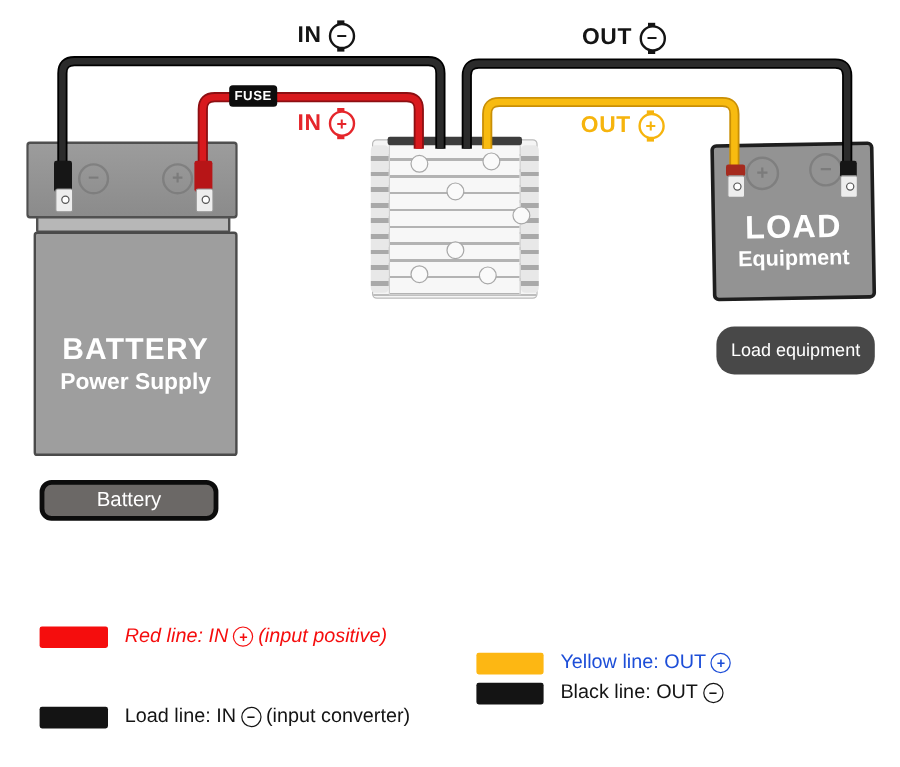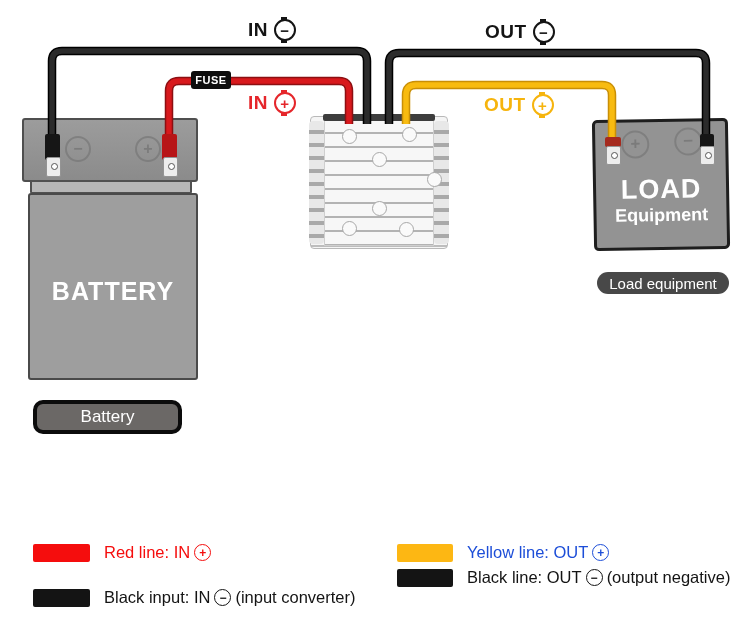--- a/index.html
+++ b/index.html
@@ -60,21 +60,21 @@
   .screw-circle::after{content:"";position:absolute;bottom:-4px;left:5px;width:6px;height:3px;background:currentColor;}
   .fuse{left:191px;top:71px;width:40px;height:18px;z-index:4;background:#0d0d0d;color:#fff;
     display:flex;align-items:center;justify-content:center;
     font-size:11px;font-weight:700;border-radius:3px;letter-spacing:.5px;}
   
   .tag{z-index:3;display:flex;align-items:center;justify-content:center;color:#fff;}
   .tag.battery{left:33px;top:400px;width:141px;height:26px;background:#6b6866;
     border:4px solid #0c0c0c;border-radius:10px;font-size:17px;}
   .tag.converter-tag{left:308px;top:268px;width:145px;height:30px;background:#4b4b4b;
     border-radius:15px;font-size:15px;}
-  .tag.load-tag{left:597px;top:272px;width:132px;height:22px;background:#484848;
+  .tag.load-tag{left:597px;top:272px;width:132px;height:40px;background:#484848;
     border-radius:15px;font-size:15px;}
   
   .legend-row{z-index:1;display:flex;align-items:center;font-size:16.5px;}
   .legend-row .swatch{width:57px;height:18px;border-radius:2px;}
   .legend-row .txt{margin-left:14px;display:flex;align-items:center;gap:4px;white-space:nowrap;}
   .sign-circle{display:inline-flex;align-items:center;justify-content:center;
     width:15px;height:15px;border-radius:50%;border:1.5px solid currentColor;
     font-size:12px;font-weight:700;line-height:1;}
   .c-red{color:#f50d0d;} .c-black{color:#141414;} .c-yellow{color:#1d4ed8;}
 </style>
@@ -83,20 +83,21 @@
 
 <div class="canvas">
 
   <div class="abs battery-cap">
     <div class="abs emboss" style="left:41px;top:16px;width:22px;height:22px;font-size:16px;">−</div>
     <div class="abs emboss" style="left:111px;top:16px;width:22px;height:22px;font-size:16px;">+</div>
   </div>
   <div class="abs battery-seam"></div>
   <div class="abs battery-body">
     <div class="l1">BATTERY</div>
+    <div class="l2">Power Supply</div>
   </div>
 
   <div class="abs converter">
     <div class="finL"></div>
     <div class="finR"></div>
     <div class="plate"></div>
     <div class="topstrip"></div>
     <div class="screw" style="left:31px;top:12px;"></div>
     <div class="screw" style="left:91px;top:10px;"></div>
     <div class="screw" style="left:61px;top:35px;"></div>
@@ -160,44 +161,44 @@
   </div>
   <div class="abs wire-label" style="left:484px;top:94px;color:#f6b40d;">
     <span>OUT</span>
     <span class="screw-circle">+</span>
   </div>
   <div class="abs fuse">FUSE</div>
 
   <div class="abs tag battery">Battery</div>
   <div class="abs tag load-tag">Load equipment</div>
 
-  <div class="abs legend-row" style="left:33px;top:543px;">
+  <div class="abs legend-row" style="left:33px;top:521px;font-style:italic;">
     <span class="swatch" style="background:#f50d0d;"></span>
     <span class="txt c-red">
       <span>Red line: IN</span>
       <span class="sign-circle">+</span>
+      <span>(input positive)</span>
     </span>
   </div>
   <div class="abs legend-row" style="left:33px;top:588px;">
     <span class="swatch" style="background:#141414;"></span>
     <span class="txt c-black">
-      <span>Black input: IN</span>
+      <span>Load line: IN</span>
       <span class="sign-circle">−</span>
       <span>(input converter)</span>
     </span>
   </div>
   <div class="abs legend-row" style="left:397px;top:543px;">
     <span class="swatch" style="background:#fdb713;width:56px;"></span>
     <span class="txt c-yellow">
       <span>Yellow line: OUT</span>
       <span class="sign-circle">+</span>
     </span>
   </div>
   <div class="abs legend-row" style="left:397px;top:568px;">
     <span class="swatch" style="background:#141414;width:56px;"></span>
     <span class="txt c-black">
       <span>Black line: OUT</span>
       <span class="sign-circle">−</span>
-      <span>(output negative)</span>
     </span>
   </div>
 
 </div>
 
 </body></html>

